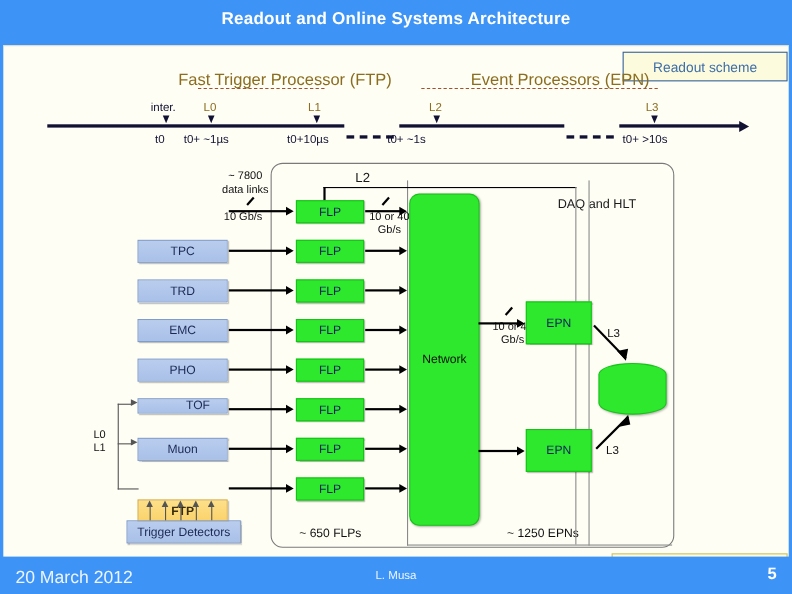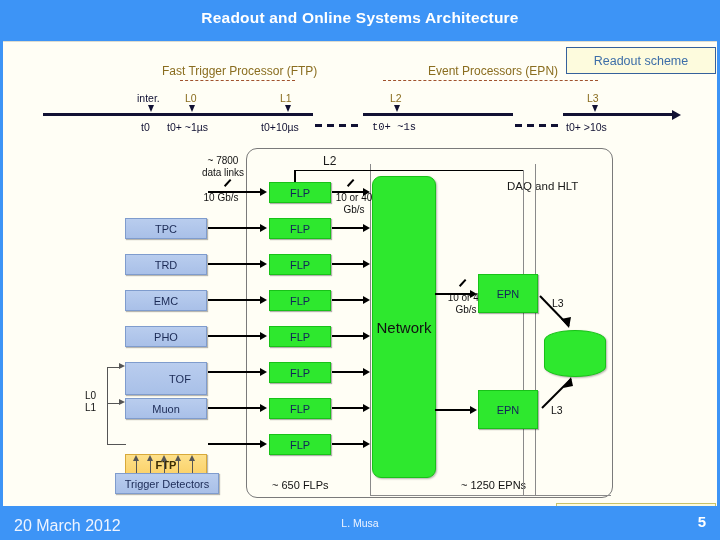--- a/index.html
+++ b/index.html
@@ -34,21 +34,21 @@
 
   
   .callout{
     position:absolute;left:566px;top:46px;width:148px;height:25px;
     background:#fdfbdd;border:1.5px solid #35619c;
     display:flex;align-items:center;justify-content:center;
     color:#3d6ea8;font-size:12.5px;
   }
 
   
-  .tl-group{position:absolute;color:#8a6d1f;font-size:12px;white-space:nowrap;}
+  .tl-group{position:absolute;color:#8a6d1f;font-size:15px;white-space:nowrap;}
   .tl-dash{position:absolute;border-top:1.5px dashed #a0522d;height:0;}
   .tl-level{position:absolute;color:#8a6d1f;font-size:10.5px;white-space:nowrap;}
   .tl-inter{position:absolute;color:#111133;font-size:10.5px;white-space:nowrap;}
   .tl-time{position:absolute;color:#111133;font-size:10.5px;white-space:nowrap;}
   .tl-axis{position:absolute;background:#111133;height:3px;}
   .tl-dashseg{position:absolute;height:3px;}
   .tl-dashseg i{display:inline-block;width:7px;height:3px;background:#111133;margin-right:5px;}
   .tl-arrowhead{
     position:absolute;width:0;height:0;
     border-top:5px solid transparent;border-bottom:5px solid transparent;
@@ -87,21 +87,21 @@
     border:1px solid #7f9ccd;color:#1b2a55;
     box-shadow:1px 1px 1px rgba(0,0,0,.28);
   }
   .box.flp,.box.epn{
     background:#2ee82e;border:1px solid #18c218;color:#12235a;
     box-shadow:1px 1px 1px rgba(0,0,0,.3);
   }
   .netbox{
     position:absolute;background:#2ee82e;border:1px solid #18c218;border-radius:9px;
     display:flex;align-items:center;justify-content:center;
-    color:#111;font-size:15px;box-shadow:1px 1px 2px rgba(0,0,0,.3);
+    color:#111;font-size:11px;box-shadow:1px 1px 2px rgba(0,0,0,.3);
   }
   .storage{
     position:absolute;background:#2ee82e;border:1px solid #18c218;
     border-radius:50%/22%;box-shadow:1px 1px 2px rgba(0,0,0,.3);
   }
 
   
   .arr{position:absolute;background:#000;height:2px;}
   .arr-head{
     position:absolute;width:0;height:0;
@@ -172,21 +172,21 @@
 
     <div class="tl-tick" style="left:145px;top:63px;"></div>
     <div class="tl-tick" style="left:186px;top:63px;"></div>
     <div class="tl-tick" style="left:282px;top:63px;"></div>
     <div class="tl-tick" style="left:391px;top:63px;"></div>
     <div class="tl-tick" style="left:589px;top:63px;"></div>
 
     <div class="tl-time" style="left:138px;top:79px;">t0</div>
     <div class="tl-time" style="left:164px;top:79px;">t0+ ~1µs</div>
     <div class="tl-time" style="left:258px;top:79px;">t0+10µs</div>
-    <div class="tl-time" style="left:369px;top:79px;font-family:Liberation Mono, monospace;">t0+ ~1s</div>
+    <div class="tl-time" style="left:349px;top:79px;">t0+ ~1s</div>
     <div class="tl-time" style="left:563px;top:79px;">t0+ &gt;10s</div>
 
     <div class="daq-frame" style="left:243px;top:106px;width:365px;height:348px;"></div>
     <div class="daq-label" style="left:504px;top:110px;margin-top:28px;">DAQ and HLT</div>
 
     <div class="vline" style="left:367px;top:122px;height:332px;"></div>
     <div class="hline" style="left:367px;top:453px;width:241px;"></div>
     <div class="vline" style="left:532px;top:122px;height:332px;"></div>
 
     <div class="tag" style="left:269px;top:437px;">~ 650 FLPs</div>
@@ -218,21 +218,21 @@
       </div>
     <div class="box det" style="left:122px;top:212px;width:82px;height:21px;">
         <span>TRD</span>
       </div>
     <div class="box det" style="left:122px;top:284px;width:82px;height:21px;">
         <span>PHO</span>
       </div>
     <div class="box det" style="left:122px;top:248px;width:82px;height:21px;">
         <span>EMC</span>
       </div>
-    <div class="box det" style="left:122px;top:320px;width:82px;height:33px;padding-left:28px;">
+    <div class="box det" style="left:122px;top:320px;width:82px;height:14px;padding-left:28px;">
         <span>TOF</span>
       </div>
     <div class="box det" style="left:122px;top:356px;width:82px;height:21px;">
         <span>Muon</span>
       </div>
     <div class="box ftp" style="left:122px;top:392px;width:82px;height:21px;font-weight:bold;margin-top:20px;">
         <span>FTP</span>
       </div>
 
     <div class="box trig" style="left:112px;top:431px;width:104px;height:21px;">

